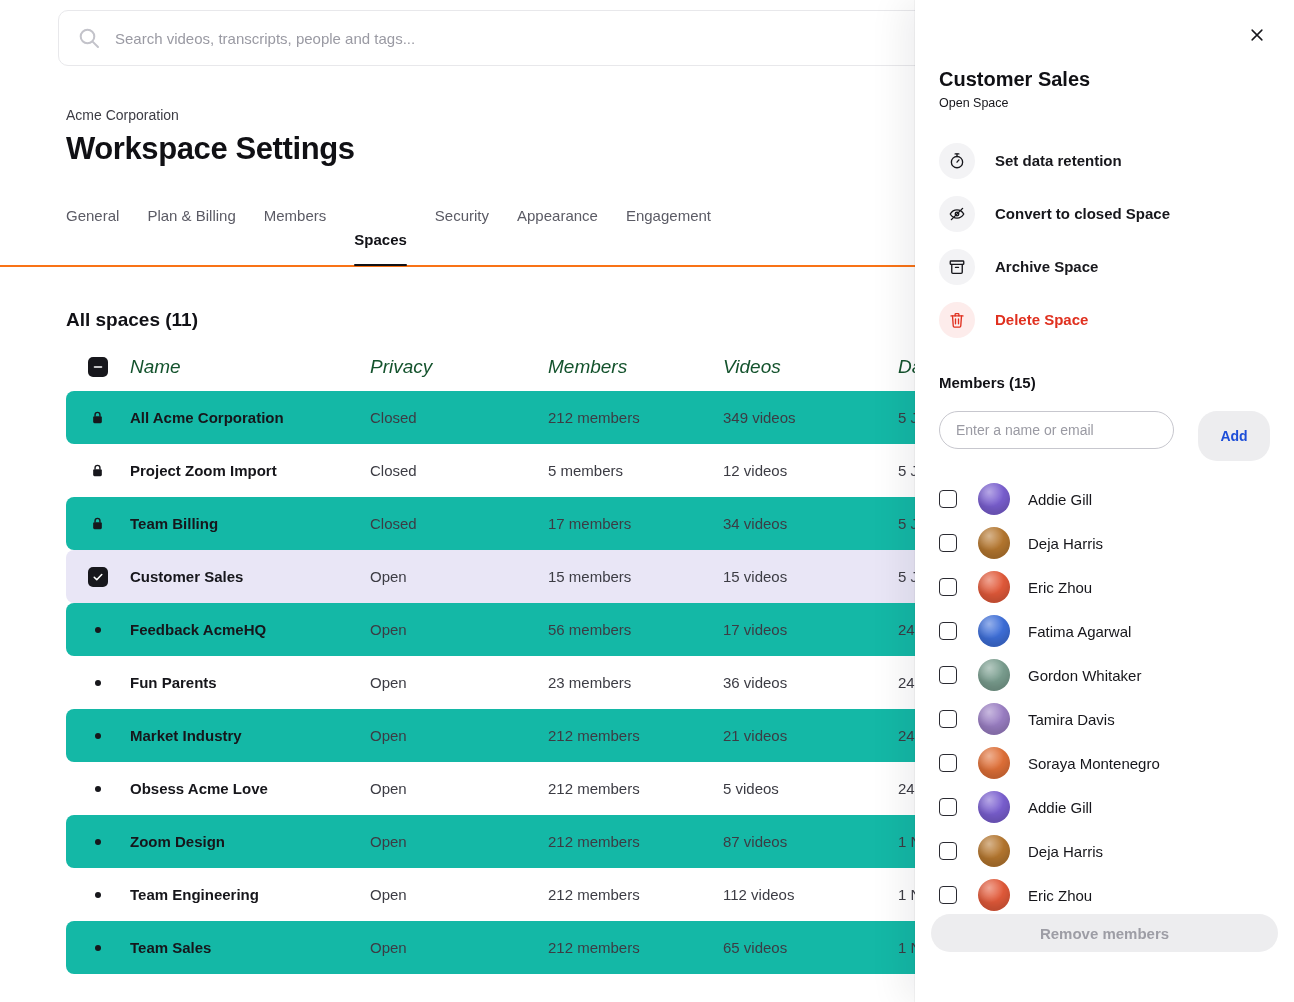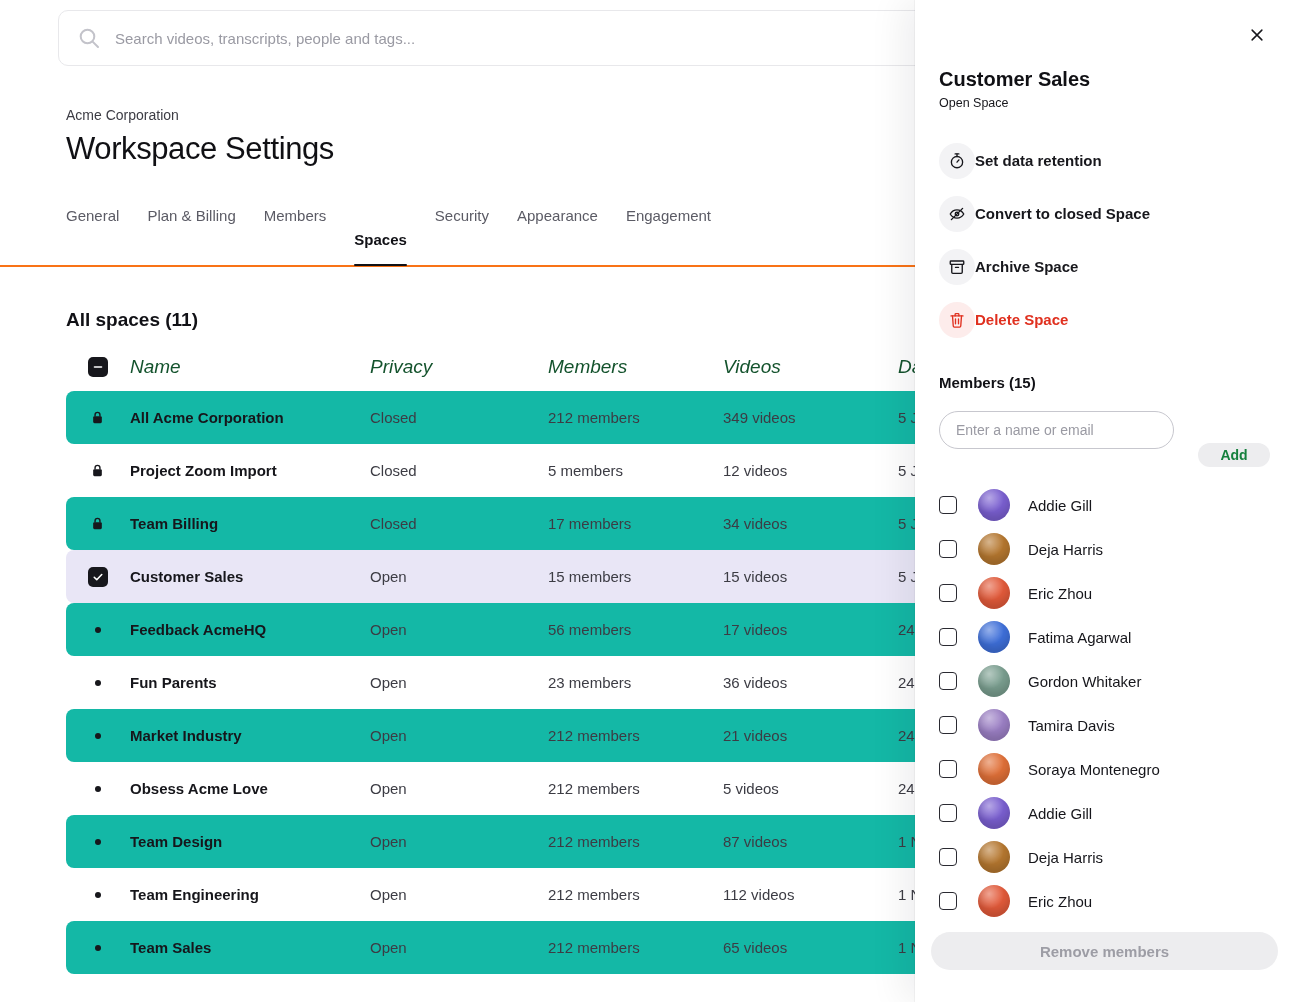--- a/index.html
+++ b/index.html
@@ -10,21 +10,21 @@
   .main { position:absolute; inset:0; }
 
   .searchbar { margin:10px 0 0 58px; height:56px; width:calc(100% - 58px);
     border:1px solid #e8e8eb; border-radius:10px; display:flex; align-items:center;
     padding:0 18px; gap:12px; background:#fff; }
   .searchbar input { flex:1; border:none; outline:none; font-size:15px; color:#33333a;
     background:transparent; font-family:inherit; }
   .searchbar input::placeholder { color:#9a9aa3; }
 
   .org-name { margin:41px 0 0 66px; font-size:14px; color:#3c3c44; }
-  .page-title { margin:8px 0 0 66px; font-size:31px; line-height:36px; font-weight:400;
+  .page-title { margin:8px 0 0 66px; font-size:31px; line-height:36px; font-weight:700;
     letter-spacing:-0.4px; color:#101014; }
 
   .tabs { margin-top:40px; padding-left:66px; display:flex; gap:28px;
     border-bottom:2px solid #f97316; width:100%; }
   .tab { padding-bottom:17px; font-size:15px; color:#5b5b65; cursor:pointer; position:relative; }
   .tab.active { color:#111116; font-weight:700;margin-top:24px; }
   .tab.active::after { content:""; position:absolute; left:0; right:0; bottom:-1px;
     height:2px; background:#111116; border-radius:1px; }
 
   .spaces-heading { margin:42px 0 0 66px; font-size:19px; font-weight:700; color:#111116; }
@@ -48,46 +48,46 @@
 
   
   .panel { position:absolute; top:0; right:0; width:379px; height:100%; background:#fff;
     box-shadow:-12px 0 34px rgba(15,15,25,.07), -1px 0 0 rgba(15,15,25,.04);
     padding:0 24px; }
   .panel-close { position:absolute; top:26px; right:28px; cursor:pointer; display:flex; }
   .panel-title { margin-top:68px; font-size:20px; font-weight:700; color:#101014; }
   .panel-subtitle { margin-top:5px; font-size:12.5px; color:#17171c; }
 
   .panel-actions { margin-top:24px; }
-  .panel-action { display:flex; align-items:center; height:53px; cursor:pointer; }
+  .panel-action { display:flex; align-items:center; gap:20px; height:53px; cursor:pointer; }
   .action-circle { width:36px; height:36px; border-radius:50%; background:#f3f3f5;
     display:flex; align-items:center; justify-content:center; color:#17171c; flex:0 0 auto; }
   .action-label { font-size:15px; font-weight:700; color:#17171c; }
   .panel-action.danger .action-circle { background:#fdeceb; color:#e0301f; }
   .panel-action.danger .action-label { color:#e0301f; }
 
   .members-heading { margin-top:28px; font-size:15px; font-weight:700; color:#111116; }
 
   .add-row { margin-top:20px; display:flex; gap:24px; }
   .add-input { flex:1; height:38px; border:1px solid #c7c7ce; border-radius:19px;
     padding:0 16px; font-size:14px; outline:none; color:#33333a; font-family:inherit; }
   .add-input::placeholder { color:#9a9aa3; }
-  .add-btn { width:72px; height:24px; border:none; border-radius:19px; background:#ededef;
-    color:#15803d; font-size:14px; font-weight:600; font-family:inherit; cursor:pointer;margin-top:32px; }
+  .add-btn { width:72px; height:50px; border:none; border-radius:19px; background:#ededef;
+    color:#1d4ed8; font-size:14px; font-weight:600; font-family:inherit; cursor:pointer; }
 
   .member-list { margin-top:16px; }
   .member-row { display:flex; align-items:center; height:44px; }
   .member-row .cb { width:18px; height:18px; border-radius:4px; }
   .avatar { width:32px; height:32px; border-radius:50%; margin-left:21px; flex:0 0 auto;
     background:
       radial-gradient(circle at 35% 28%, rgba(255,255,255,.45), rgba(255,255,255,0) 48%),
       var(--c,#999); box-shadow:inset 0 -6px 10px rgba(0,0,0,.18); }
   .member-name { margin-left:18px; font-size:15px; color:#16161b; }
 
-  .remove-btn { position:absolute; left:16px; right:16px; bottom:32px; height:38px;
+  .remove-btn { position:absolute; left:16px; right:16px; bottom:50px; height:38px;
     border:none; border-radius:19px; background:#ededef; color:#9d9da5;
     font-size:15px; font-weight:600; font-family:inherit; cursor:pointer; }
 </style>
 </head>
 <body>
 
 <div class="main">
 
   <div class="searchbar">
     <span style="display:flex">
@@ -226,21 +226,21 @@
     <div class="name-cell">Obsess Acme Love</div>
     <div>Open</div>
     <div>212 members</div>
     <div>5 videos</div>
     <div>24 May</div>
   </div>
         <div class="space-row grid-cols alt">
     <div class="icon-cell">
             <span class="dot"></span>
           </div>
-    <div class="name-cell">Team Design</div>
+    <div class="name-cell">Zoom Design</div>
     <div>Open</div>
     <div>212 members</div>
     <div>87 videos</div>
     <div>1 Nov</div>
   </div>
         <div class="space-row grid-cols">
     <div class="icon-cell">
             <span class="dot"></span>
           </div>
     <div class="name-cell">Team Engineering</div>

